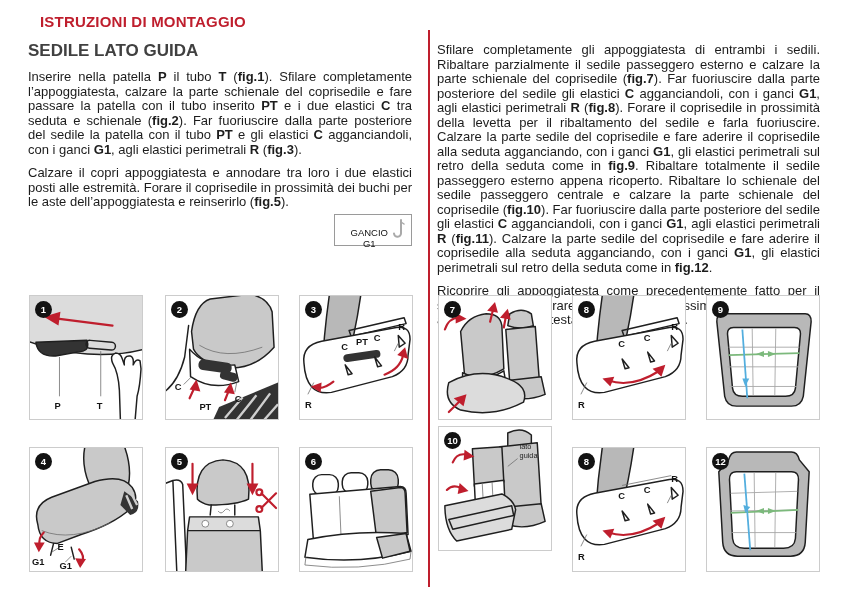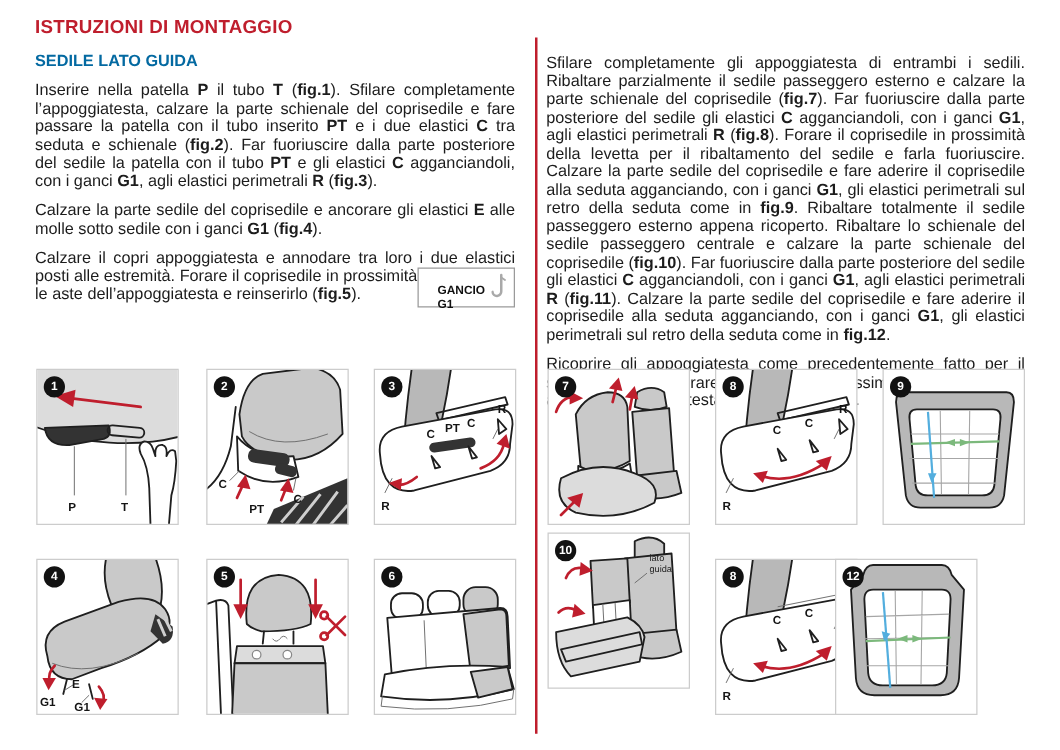--- a/index.html
+++ b/index.html
@@ -1,28 +1,28 @@
 <!DOCTYPE html>
 <html><head>
 <meta charset="utf-8">
 <style>
   html,body{margin:0;padding:0;}
   body{width:848px;height:600px;position:relative;background:#fff;overflow:hidden;
        font-family:"Liberation Sans",sans-serif;color:#1c1c1c;}
   .col{position:absolute;}
   .col-left{left:28px;top:13px;width:384px;}
   .col-right{left:437px;top:43px;width:383px;}
-  h1{margin:0 0 11px;font-size:15px;letter-spacing:.2px;color:var(--accent);}
-  h2{margin:0 0 9px;font-size:13px;color:#0369a1;}
+  h1{margin:0 12px 11px;font-size:15px;letter-spacing:.2px;color:var(--accent);}
+  h2{margin:0 0 9px;font-size:17px;color:#404040;}
   .col p{margin:0 0 9px;font-size:13px;line-height:14.5px;text-align:justify;}
   .divider{position:absolute;left:428px;top:30px;width:2px;height:557px;background:var(--accent);}
   .hookbox{position:absolute;left:334px;top:214px;width:78px;height:32px;border:1px solid #9a9a9a;
            background:#fff;display:flex;align-items:center;justify-content:flex-end;gap:5px;
            box-sizing:border-box;padding:2px 6px 2px 2px;}
-  .hookbox .txt{text-align:left;font-weight:bold;font-size:9.5px;line-height:11px;color:#111;margin-top:16px;}
+  .hookbox .txt{text-align:center;font-weight:normal;font-size:9.5px;line-height:11px;color:#111;margin-top:16px;}
   .panel{position:absolute;width:114px;height:125px;border:1px solid #cccccc;background:#fff;box-sizing:border-box;}
   .badge{position:absolute;top:5px;left:5px;width:17px;height:17px;border-radius:50%;background:#121212;
          color:#fff;font-weight:bold;font-size:9.5px;display:flex;align-items:center;justify-content:center;z-index:2;}
   .panel svg{position:absolute;left:0;top:0;width:100%;height:100%;}
   svg .o{fill:none;stroke:#1f1f1f;stroke-width:1.5;stroke-linecap:round;stroke-linejoin:round;}
   svg .t{fill:none;stroke:#6e6e6e;stroke-width:.8;}
   svg .g{fill:none;stroke:#a6a6a6;stroke-width:.9;}
   svg .f0{fill:#dcdcdc}svg .f1{fill:#c9c9c9}svg .f2{fill:#b8b8b8}svg .fw{fill:#fff}svg .fd{fill:#333}
   svg .r{stroke:var(--accent);stroke-width:2.2;fill:none;stroke-linecap:round;}
   svg .rh{fill:var(--accent);stroke:none;}
@@ -34,21 +34,20 @@
 </style>
 </head>
 <body style="--accent: #bf1e2d; --green: #7cb97c; --blue: #53aede;">
 
 <div class="divider"></div>
 
 <div class="col col-left">
   <h1>ISTRUZIONI DI MONTAGGIO</h1>
   <h2>SEDILE LATO GUIDA</h2>
   <p>Inserire nella patella <b>P</b> il tubo <b>T</b> (<b>fig.1</b>). Sfilare completamente l’appoggiatesta, calzare la parte schienale del coprisedile e fare passare la patella con il tubo inserito <b>PT</b> e i due elastici <b>C</b> tra seduta e schienale (<b>fig.2</b>). Far fuoriuscire dalla parte posteriore del sedile la patella con il tubo <b>PT</b> e gli elastici <b>C</b> agganciandoli, con i ganci <b>G1</b>, agli elastici perimetrali <b>R</b> (<b>fig.3</b>).</p>
-  <p>Calzare la parte sedile del coprisedile e ancorare gli elastici <b>E</b> alle molle sotto sedile con i ganci <b>G1</b> (<b>fig.4</b>).</p>
   <p>Calzare il copri appoggiatesta e annodare tra loro i due elastici posti alle estremità. Forare il coprisedile in prossimità dei buchi per le aste dell’appoggiatesta e reinserirlo (<b>fig.5</b>).</p>
 </div>
 
 <div class="col col-right">
   <p>Sfilare completamente gli appoggiatesta di entrambi i sedili. Ribaltare parzialmente il sedile passeggero esterno e calzare la parte schienale del coprisedile (<b>fig.7</b>). Far fuoriuscire dalla parte posteriore del sedile gli elastici <b>C</b> agganciandoli, con i ganci <b>G1</b>, agli elastici perimetrali <b>R</b> (<b>fig.8</b>). Forare il coprisedile in prossimità della levetta per il ribaltamento del sedile e farla fuoriuscire. Calzare la parte sedile del coprisedile e fare aderire il coprisedile alla seduta agganciando, con i ganci <b>G1</b>, gli elastici perimetrali sul retro della seduta come in <b>fig.9</b>. Ribaltare totalmente il sedile passeggero esterno appena ricoperto. Ribaltare lo schienale del sedile passeggero centrale e calzare la parte schienale del coprisedile (<b>fig.10</b>). Far fuoriuscire dalla parte posteriore del sedile gli elastici <b>C</b> agganciandoli, con i ganci <b>G1</b>, agli elastici perimetrali <b>R</b> (<b>fig.11</b>). Calzare la parte sedile del coprisedile e fare aderire il coprisedile alla seduta agganciando, con i ganci <b>G1</b>, gli elastici perimetrali sul retro della seduta come in <b>fig.12</b>.</p>
   <p>Ricoprire gli appoggiatesta come precedentemente fatto per il sedile lato guida, forare i coprisedili in prossimità dei buchi per le aste degli appoggiatesta e reinserirli (<b>fig.5</b>).</p>
 </div>
 
 <div class="hookbox">
   <div class="txt">
@@ -263,21 +262,21 @@
     <path class="r" d="M36,86 Q60,94 88,76"></path>
       <polygon class="rh" points="94,70 90,82 81,74"></polygon>
     <polygon class="rh" points="30,84 42,82 38,92"></polygon>
     <text x="46" y="52">C</text>
     <text x="72" y="46">C</text>
     <text x="100" y="35">R</text>
     <text x="5" y="114">R</text>
   </svg>
 </div>
 
-<div class="panel" style="left:668px;top:447px">
+<div class="panel" style="left:706px;top:447px">
   <span class="badge">12</span>
   <svg viewBox="0 0 114 125">
     <path class="o f2" d="M30,4 L86,4 Q92,4 94,12 L104,24 L100,96 Q99,110 85,110 L31,110 Q17,110 16,96 L12,24 L22,12 Q24,4 30,4 Z"></path>
     <path class="o fw" d="M30,24 L86,24 Q94,24 93,34 L90,92 Q89,102 78,102 L38,102 Q27,102 26,92 L23,34 Q22,24 30,24 Z"></path>
     <path class="g" d="M48,25 L49,101 M70,25 L69,101 M24,46 L92,44 M23,64 L93,63 M25,86 L91,86"></path>
     <path class="gr" d="M24,66 L93,63"></path>
     <polygon points="58,61 50,64 58,67" fill="var(--green)"></polygon>
     <polygon points="62,61 70,64 62,67" fill="var(--green)"></polygon>
     <path class="bl" d="M38,26 L44,104"></path>
     <polygon points="37,58 44,60 39,66" fill="var(--blue)"></polygon>

